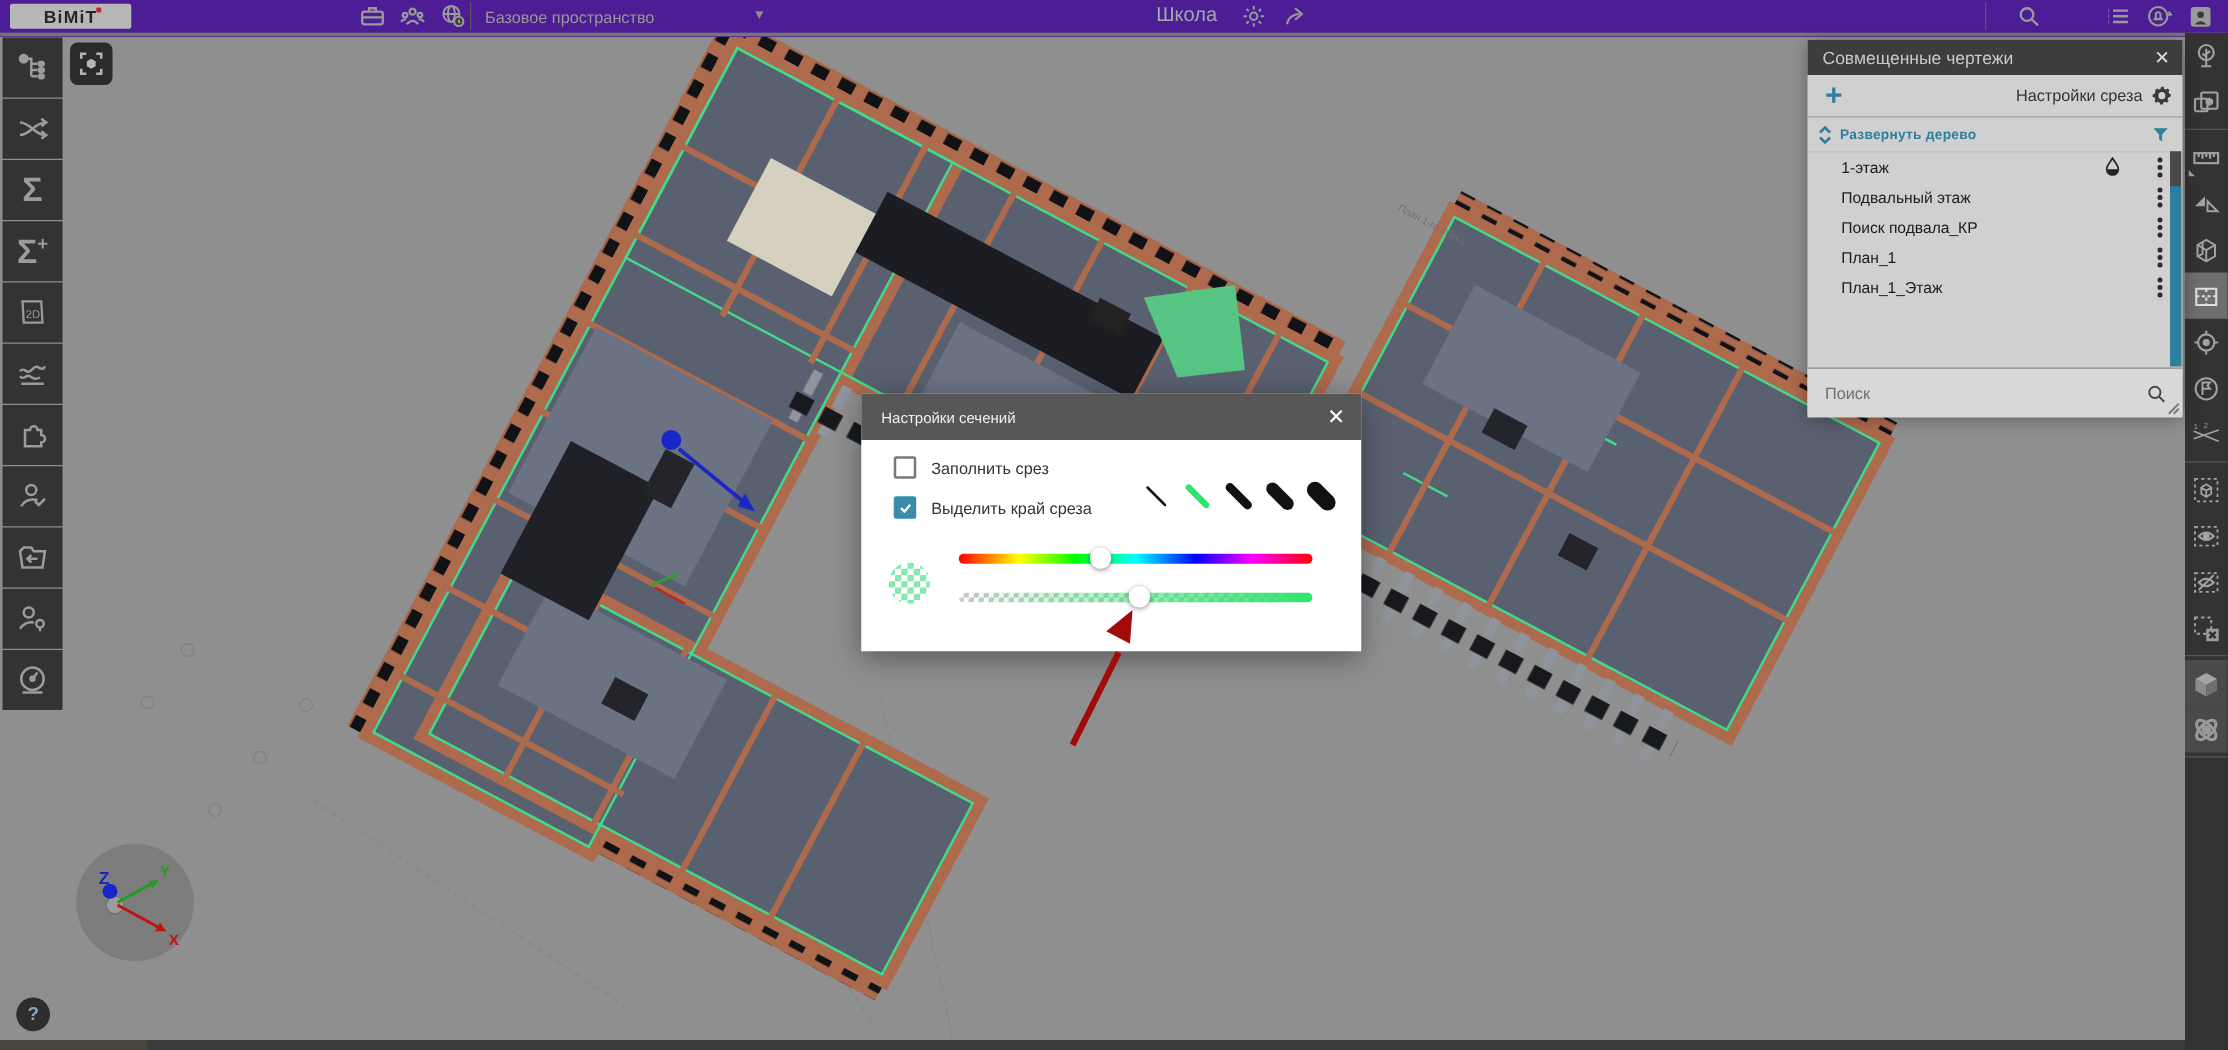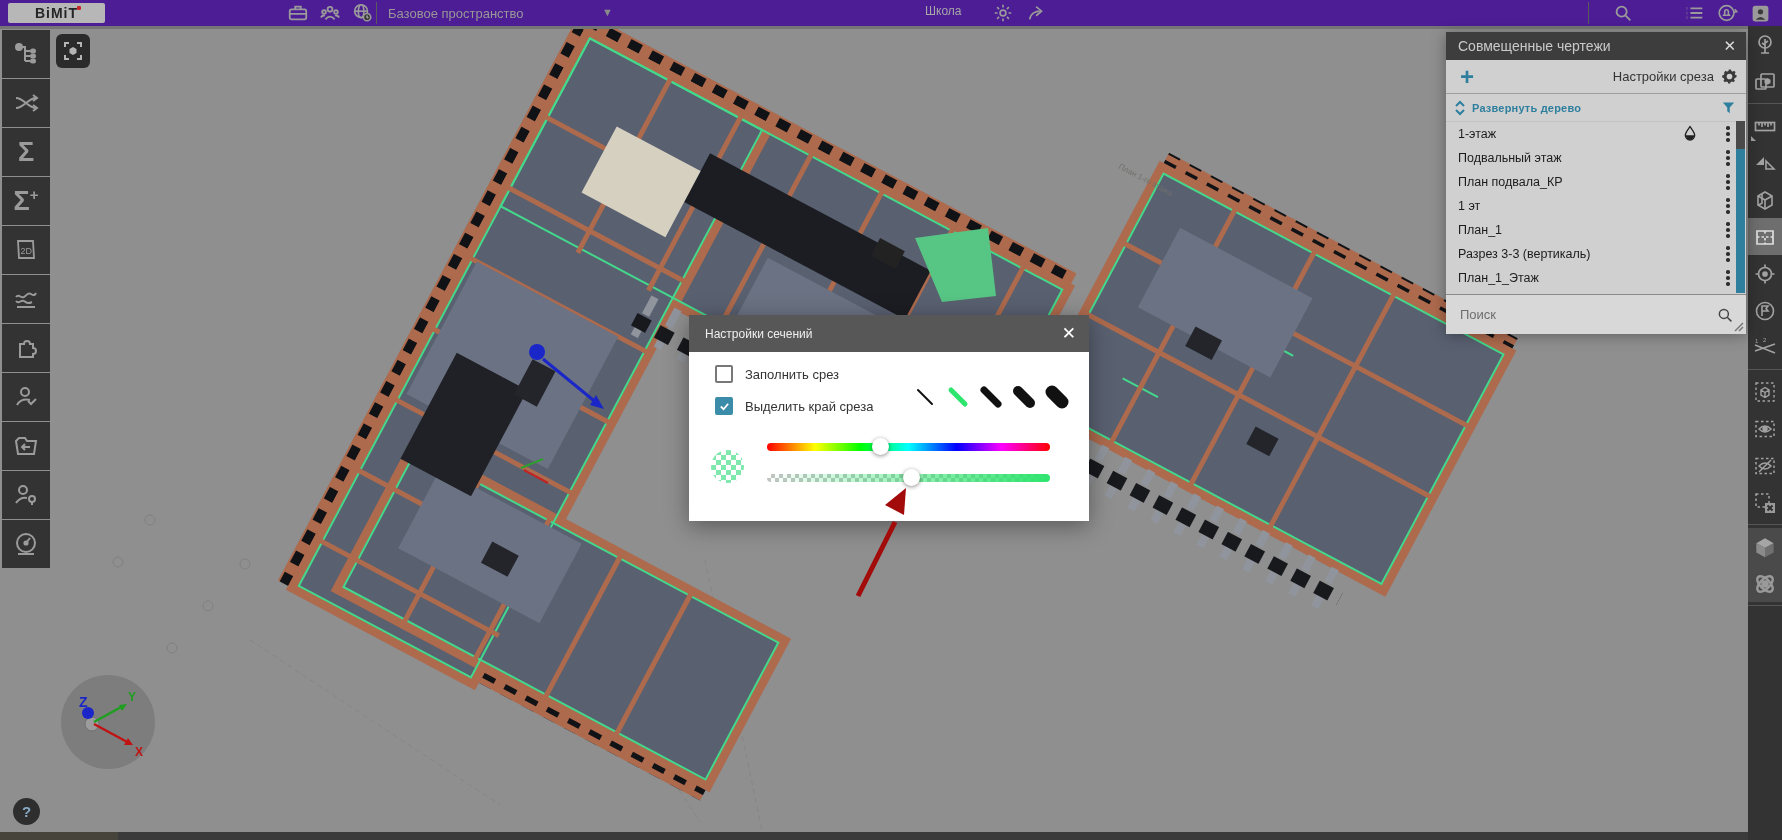--- a/index.html
+++ b/index.html
@@ -10,21 +10,21 @@
   
   .topbar{position:absolute;top:0;left:0;width:100%;height:26px;background:#4c1d95;z-index:30;}
   .topbar-underline{position:absolute;top:26px;left:0;width:100%;height:3px;background:#757575;z-index:29;}
   .logo{position:absolute;left:8px;top:3px;width:97px;height:20px;background:#b7b7b7;border-radius:2px;
         color:#262626;font-weight:bold;font-size:14px;letter-spacing:1px;text-align:center;line-height:20px;}
   .logo .tittle{position:absolute;left:69px;top:3px;width:4px;height:4px;background:#c62828;border-radius:1px;}
   .tb-ic{position:absolute;top:2px;width:24px;height:22px;color:#9a9a9a;}
   .tb-sep{position:absolute;top:2px;width:1px;height:22px;background:#5a5a5a;}
   .ws-label{position:absolute;left:388px;top:6px;font-size:13px;color:#989898;}
   .ws-chevron{position:absolute;left:602px;top:6px;font-size:11px;color:#8a8a8a;}
-  .proj-title{position:absolute;left:925px;top:4px;font-size:12px;color:#a8a8a8;}
+  .proj-title{position:absolute;left:925px;top:4px;font-size:16px;color:#a8a8a8;}
   .user-btn{position:absolute;left:1750px;top:3px;}
 
   
   .lsidebar{position:absolute;left:2px;top:30px;width:48px;z-index:20;}
   .ls-btn{width:48px;height:48px;margin-bottom:1px;background:#333;display:flex;align-items:center;justify-content:center;color:#9b9b9b;}
   .sigma{font-size:27px;color:#9b9b9b;font-weight:bold;}
   .sigma small{font-size:15px;vertical-align:super;}
   .focus-btn{position:absolute;left:56px;top:34px;width:34px;height:34px;background:#2b2b2b;border-radius:6px;
              display:flex;align-items:center;justify-content:center;z-index:20;}
 
@@ -77,21 +77,21 @@
   .pn-toolbar{height:33px;border-bottom:1px solid #9e9e9e;display:flex;align-items:center;}
   .pn-plus{color:#2e7f9e;font-size:24px;font-weight:bold;margin-left:14px;flex:none;line-height:24px;}
   .pn-spacer{flex:1;}
   .pn-slice-label{font-size:13px;color:#333;margin-right:7px;margin-left:23px;}
   .pn-gear{margin-right:8px;color:#3a3a3a;}
   .pn-treerow{height:27px;display:flex;align-items:center;border-bottom:1px solid #c2c2c2;}
   .pn-expand{margin-left:8px;color:#2e7f9e;}
   .pn-expand-label{font-size:11px;font-weight:bold;color:#2e7f9e;margin-left:6px;letter-spacing:.2px;flex:1;}
   .pn-funnel{margin-right:10px;}
   .pn-list{height:172px;overflow:hidden;position:relative;}
-  .pn-row{height:24px;display:flex;align-items:center;padding-left:12px;position:relative;}
+  .pn-row{height:24px;display:flex;align-items:center;padding-left:27px;position:relative;}
   .pn-row-label{font-size:12.5px;color:#1c1c1c;flex:1;}
   .pn-drop{position:absolute;right:48px;top:3px;color:#222;}
   .pn-dots{position:absolute;right:16px;top:4px;display:flex;flex-direction:column;gap:2.5px;width:4px;}
   .pn-dots i{width:3.5px;height:3.5px;border-radius:50%;background:#2d2d2d;}
   .pn-scroll{position:absolute;right:1px;top:89px;width:9px;height:172px;background:#4a4a4a;}
   .pn-scroll .thumb-v{position:absolute;left:0;top:28px;width:9px;height:144px;background:#2e7f9e;}
   .pn-search{height:39px;border-top:1px solid #8a8a8a;background:#d8d8d8;display:flex;align-items:center;position:relative;}
   .pn-search input{flex:1;background:transparent;border:none;outline:none;font-size:13px;color:#444;
                    padding-left:14px;font-family:"Liberation Sans",sans-serif;}
   .pn-search input::placeholder{color:#6d6d6d;}
@@ -462,45 +462,29 @@
       </div>
       <div class="pn-row">
         <span class="pn-row-label">Подвальный этаж</span>
         <span class="pn-dots">
             <i></i>
             <i></i>
             <i></i>
           </span>
       </div>
       <div class="pn-row">
-        <span class="pn-row-label">План подвала_КР</span>
-        <span class="pn-dots">
-            <i></i>
-            <i></i>
-            <i></i>
-          </span>
-      </div>
-      <div class="pn-row">
-        <span class="pn-row-label">1 эт</span>
+        <span class="pn-row-label">Поиск подвала_КР</span>
         <span class="pn-dots">
             <i></i>
             <i></i>
             <i></i>
           </span>
       </div>
       <div class="pn-row">
         <span class="pn-row-label">План_1</span>
-        <span class="pn-dots">
-            <i></i>
-            <i></i>
-            <i></i>
-          </span>
-      </div>
-      <div class="pn-row">
-        <span class="pn-row-label">Разрез 3-3 (вертикаль)</span>
         <span class="pn-dots">
             <i></i>
             <i></i>
             <i></i>
           </span>
       </div>
       <div class="pn-row">
         <span class="pn-row-label">План_1_Этаж</span>
         <span class="pn-dots">
             <i></i>

